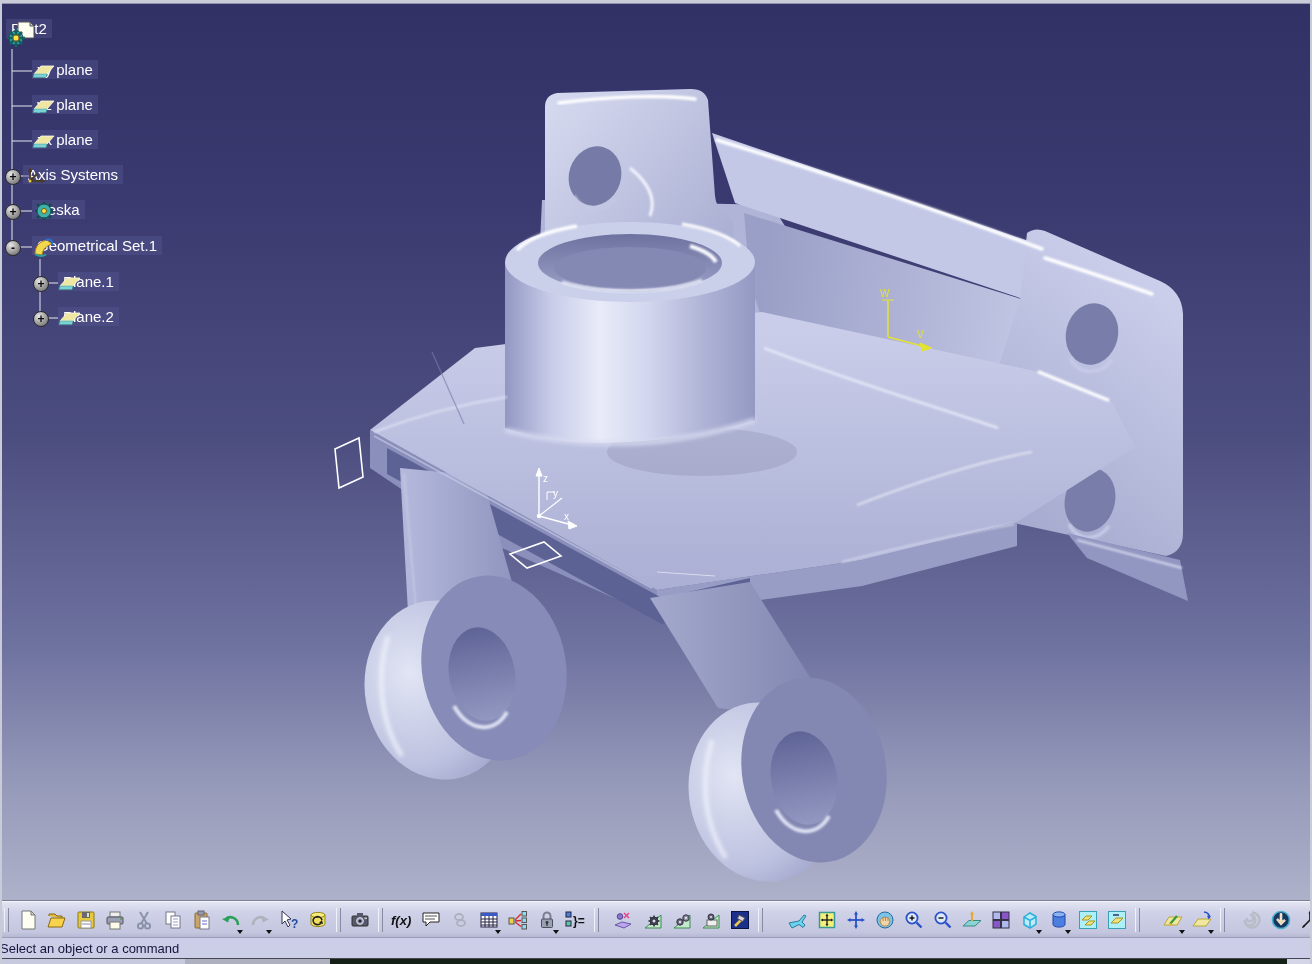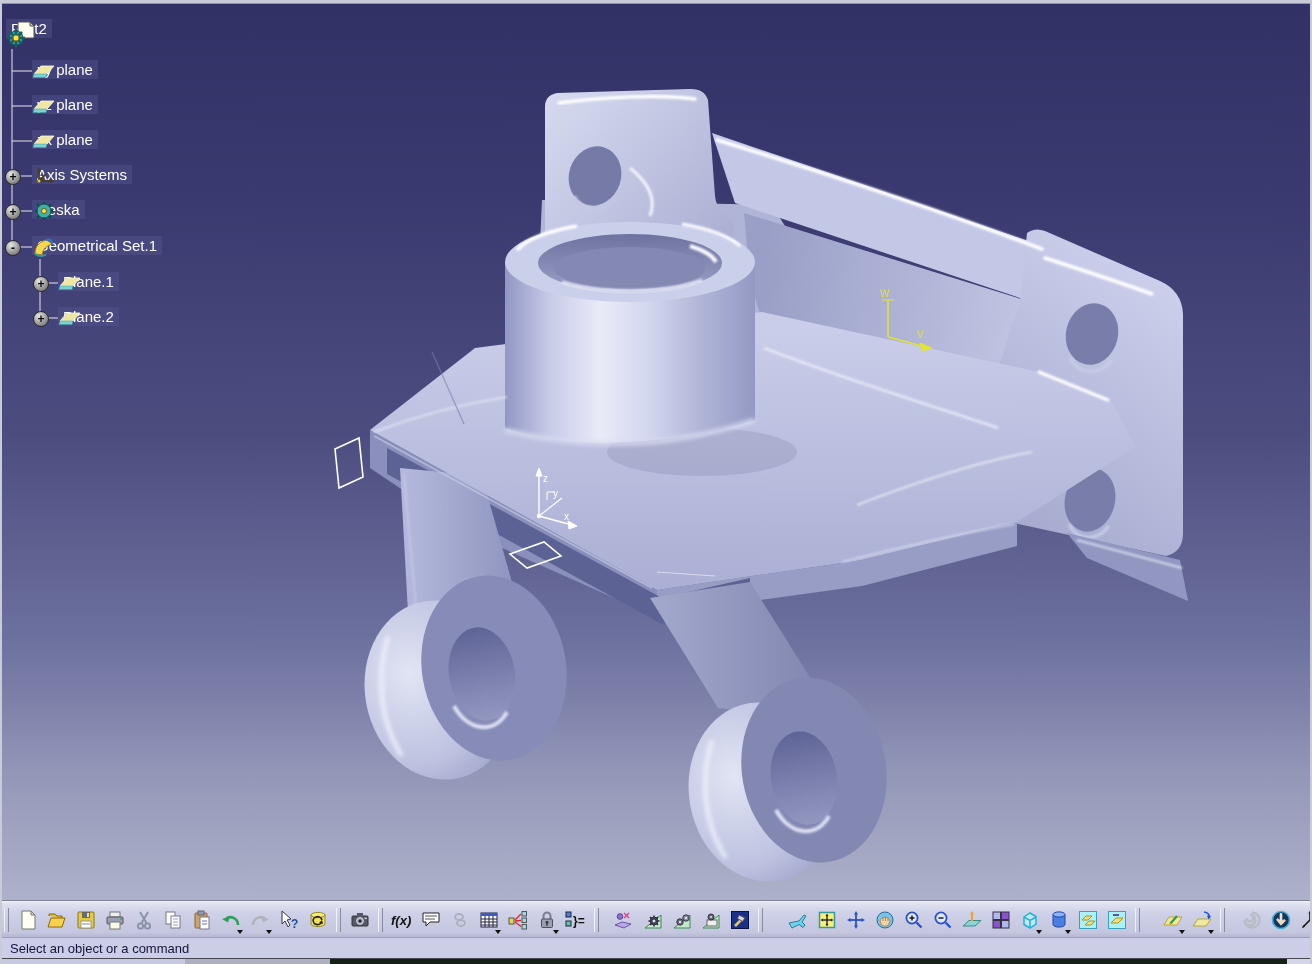--- a/index.html
+++ b/index.html
@@ -55,21 +55,21 @@
     border-left:3px solid transparent;border-right:3px solid transparent;border-top:4px solid #111;
   }
   .grp{display:flex;align-items:center;}
 
   
   .statusbar{
     position:absolute;left:0;top:937px;width:1312px;height:21px;z-index:40;
     background:#cbcee6;border-top:1px solid #9b9eb8;
     display:flex;align-items:center;color:#14143c;font-size:13px;
   }
-  .statusbar .msg{padding-left:10px;}
+  .statusbar .msg{padding-left:0;}
   .bottomstrip{
     position:absolute;left:0;top:958px;width:1312px;height:6px;z-index:40;
     background:linear-gradient(90deg,#c7c9de 0 185px,#afb0bf 185px 330px,#152017 330px 1287px,#d4d6e8 1287px 100%);
     border-top:1px solid #45464f;
   }
   text{font-family:"Liberation Sans",sans-serif;}
 </style>
 </head>
 <body>
 
@@ -273,21 +273,21 @@
       <span class="tlabel">yz plane</span>
     </div>
     <div class="trow" style="left:30px;top:127px;">
       <svg class="ticon" width="24" height="22">
         <polygon points="2,14 9,6 22,6 15,14" fill="#efe6a2" stroke="#fbfbe8" stroke-width=".8"></polygon>
         <polygon points="2,14 15,14 14,17.5 1,17.5" fill="#7fd2d2" stroke="#3f9f9f" stroke-width=".6"></polygon>
       </svg>
       <span class="tlabel">zx plane</span>
     </div>
 
-    <div class="trow" style="left:30px;top:162px;">
+    <div class="trow" style="left:21px;top:162px;">
       <svg class="ticon" width="24" height="22">
         <g stroke="#4a3b22" stroke-width="1.8" fill="none">
           <line x1="7" y1="16" x2="7" y2="4"></line>
             <line x1="7" y1="16" x2="21" y2="16"></line>
             <line x1="7" y1="16" x2="14" y2="9"></line>
         </g>
         <polygon points="7,2 5,7 9,7" fill="#4a3b22"></polygon>
         <polygon points="23,16 18,14 18,18" fill="#4a3b22"></polygon>
         <circle cx="7" cy="16" r="1.5" fill="#e8c830"></circle>
       </svg>

